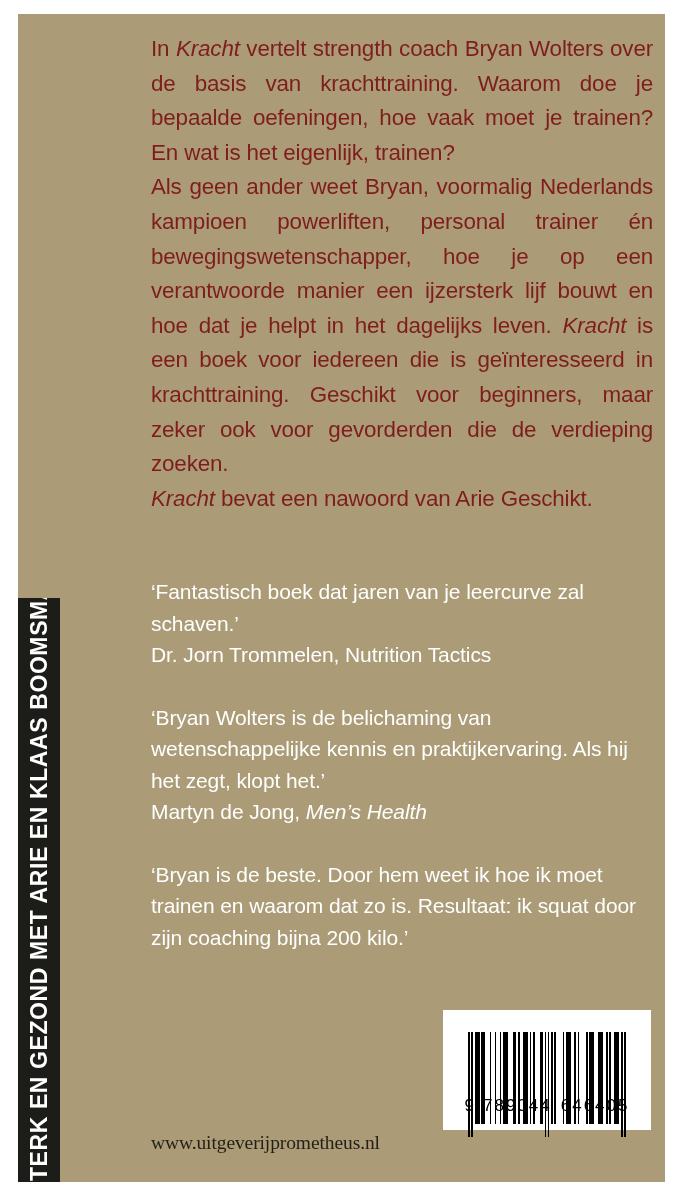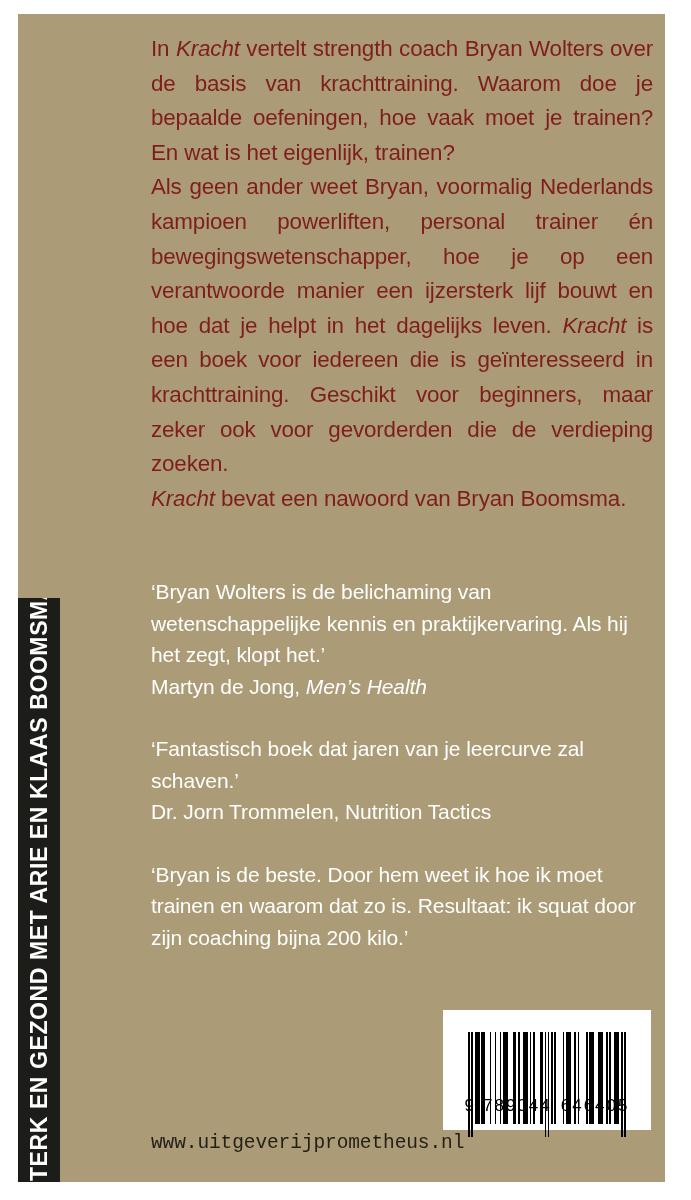--- a/index.html
+++ b/index.html
@@ -83,21 +83,21 @@
   .quote-block em { font-style: italic; }
   .quote-attrib { display: block; }
 
   
   #site-url {
     position: absolute;
     left: 133px;
     top: 1118px;
     color: #231f17;
     font-size: 19.5px;
-    font-family: Liberation Mono, monospace;
+    font-family: Liberation Serif, serif;
     letter-spacing: -0.1px;
   }
 
   
   #barcode-box {
     position: absolute;
     left: 425px;
     top: 996px;
     width: 208px;
     height: 120px;
@@ -141,32 +141,32 @@
   <div id="spine">
     <div id="spine-text">STERK EN GEZOND MET ARIE EN KLAAS BOOMSMA</div>
   </div>
 
   <div id="content">
 
     <p class="blurb"><span>In </span><em>Kracht</em><span> vertelt strength coach Bryan Wolters over de basis van krachttraining. Waarom doe je bepaalde oefeningen, hoe vaak moet je trainen? En wat is het eigenlijk, trainen?</span></p>
 
     <p class="blurb"><span>Als geen ander weet Bryan, voormalig Nederlands kampioen powerliften, personal trainer én bewegingswetenschapper, hoe je op een verantwoorde manier een ijzersterk lijf bouwt en hoe dat je helpt in het dagelijks leven. </span><em>Kracht</em><span> is een boek voor iedereen die is geïnteresseerd in krachttraining. Geschikt voor beginners, maar zeker ook voor gevorderden die de verdieping zoeken.</span></p>
 
-    <p class="blurb"><em>Kracht</em><span> bevat een nawoord van Bryan Boomsma.</span></p>
+    <p class="blurb"><em>Kracht</em><span> bevat een nawoord van Arie Geschikt.</span></p>
 
     <div class="quotes">
+
+      <p class="quote-block">
+        <span>‘Fantastisch boek dat jaren van je leercurve zal schaven.’</span><br>
+        <span class="quote-attrib"><span>Dr. Jorn Trommelen, Nutrition Tactics</span><em></em></span>
+      </p>
 
       <p class="quote-block">
         <span>‘Bryan Wolters is de belichaming van wetenschappelijke kennis en praktijkervaring. Als hij het zegt, klopt het.’</span><br>
         <span class="quote-attrib"><span>Martyn de Jong, </span><em>Men’s Health</em></span>
-      </p>
-
-      <p class="quote-block">
-        <span>‘Fantastisch boek dat jaren van je leercurve zal schaven.’</span><br>
-        <span class="quote-attrib"><span>Dr. Jorn Trommelen, Nutrition Tactics</span><em></em></span>
       </p>
 
       <p class="quote-block">
         <span>‘Bryan is de beste. Door hem weet ik hoe ik moet trainen en waarom dat zo is. Resultaat: ik squat door zijn coaching bijna 200 kilo.’</span><br>
       </p>
 
     </div>
   </div>
 
   <div id="site-url">www.uitgeverijprometheus.nl</div>

